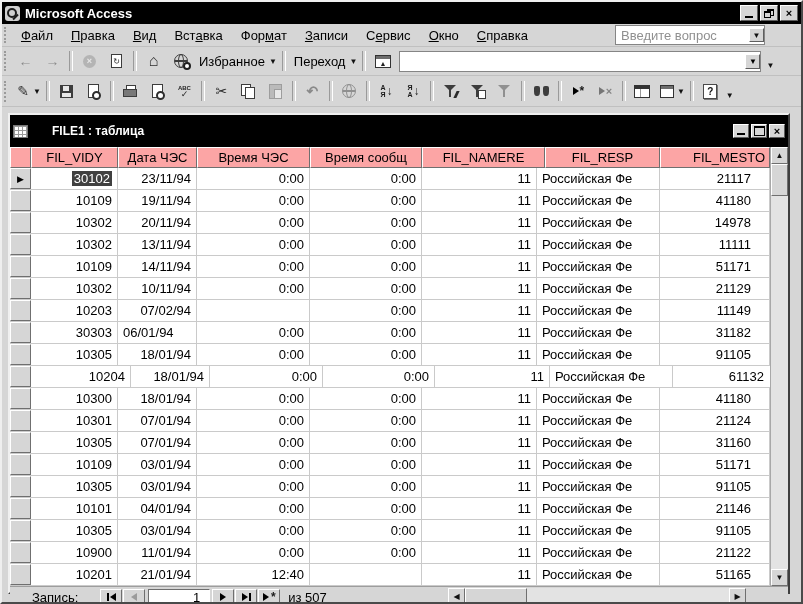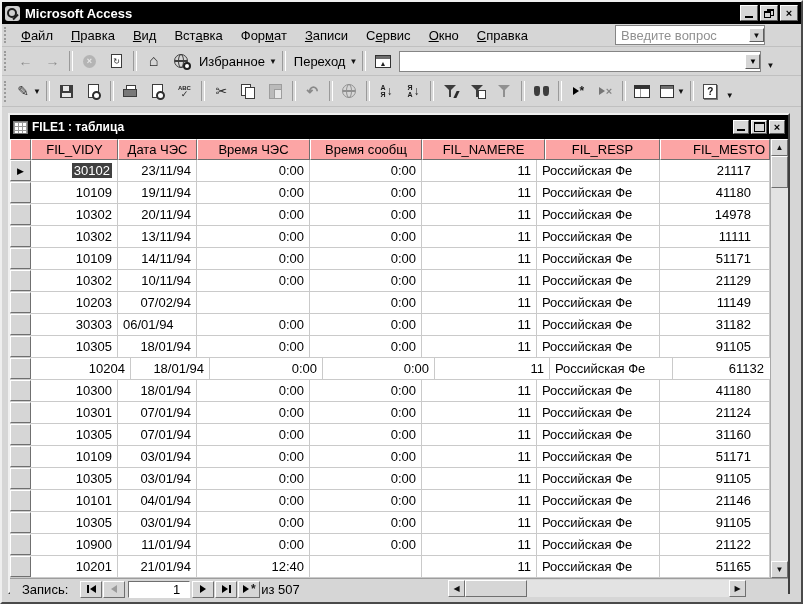--- a/index.html
+++ b/index.html
@@ -83,43 +83,43 @@
   .vb{width:2px;height:8px;background:#000;}
   .ast{font-size:12px;font-weight:bold;margin-left:1px;color:#1a1a1a;}
   .xx{font-size:11px;font-weight:bold;margin-left:1px;color:#1a1a1a;}
   .i-dbwin{width:14px;height:11px;border:1px solid #333;background-color:#fff;background-image:linear-gradient(to bottom,#333 0,#333 3px,transparent 3px),linear-gradient(to right,transparent 5px,#999 5px,#999 6px,transparent 6px);}
   .i-newobj{width:12px;height:11px;border:1px solid #333;background:linear-gradient(#6d6d6d 0 3px,#fff 3px);}
   .i-winup{width:14px;height:11px;border:1px solid #333;background:linear-gradient(#6d6d6d 0 3px,#fff 3px);display:flex;align-items:flex-end;justify-content:center;font-size:7px;color:#222;}
   .i-help{width:12px;height:13px;background:#fff;border:1px solid #4a4a4a;font-size:10px;font-weight:bold;color:#111;display:flex;align-items:center;justify-content:center;box-shadow:1px 1px 0 #7a7a7a;}
   
   .mdi{flex:1;background:#d6d6d6;position:relative;overflow:hidden;}
   .docwin{position:absolute;left:6px;top:6px;width:782px;height:481px;box-sizing:border-box;border:2px solid;border-color:#f0f0f0 #3f3f3f #3f3f3f #f0f0f0;background:#d6d6d6;display:flex;flex-direction:column;}
-  .doctitle{height:24px;background:#000;display:flex;align-items:center;padding:0 3px;flex:none;}
+  .doctitle{height:32px;background:#000;display:flex;align-items:center;padding:0 3px;flex:none;gap:20px;}
   .doctext{color:#fff;font-weight:bold;font-size:12px;margin-left:4px;flex:1;white-space:nowrap;overflow:hidden;}
   .i-table{width:13px;height:11px;border:1px solid #777;background-color:#fff;background-image:repeating-linear-gradient(to bottom,#9a9a9a 0 1px,transparent 1px 4px),repeating-linear-gradient(to right,#9a9a9a 0 1px,transparent 1px 4px);flex:none;}
   .gridwrap{height:439px;position:relative;background:#d6d6d6;flex:none;overflow:hidden;}
   .hdr{display:flex;height:21px;}
   .hcell{height:21px;line-height:19px;background:#fca5a5;border:1px solid;border-color:#fff #6f6f6f #6f6f6f #fff;box-sizing:border-box;text-align:center;font-size:13px;white-space:nowrap;overflow:hidden;flex:none;}
   .hcell.lastcol{text-align:left;padding-left:32px;}
   .trow{height:22px;display:flex;background:#fff;border-bottom:1px solid #cacaca;box-sizing:border-box;}
   .rsel{width:21px;background:#d6d6d6;border:1px solid;border-color:#fff #6f6f6f #6f6f6f #fff;box-sizing:border-box;flex:none;display:flex;align-items:center;justify-content:center;}
   .rmark{font-style:normal;font-size:9px;color:#000;}
   .cell{height:21px;line-height:21px;border-right:1px solid #cacaca;padding:0 5px;box-sizing:border-box;overflow:hidden;white-space:nowrap;font-size:13px;color:#000;flex:none;}
   .cell.c6{padding-right:18px;}
   .selcell{background:#404040;color:#fff;padding:0 2px;}
   .vscroll{position:absolute;right:0;top:0;bottom:0;width:18px;background:#e3e3e3;border-left:1px solid #a8a8a8;display:flex;flex-direction:column;box-sizing:border-box;}
   .sbtn{width:17px;height:17px;background:#d6d6d6;border:1px solid;border-color:#fff #6f6f6f #6f6f6f #fff;font-size:8px;color:#111;display:flex;align-items:center;justify-content:center;box-sizing:border-box;flex:none;}
   .vthumb{width:17px;height:32px;background:#d6d6d6;border:1px solid;border-color:#fff #6f6f6f #6f6f6f #fff;box-sizing:border-box;flex:none;}
   .sbtn.bottom{margin-top:auto;}
   
   .navbar{height:20px;background:#d6d6d6;border-top:1px solid #9d9d9d;display:flex;align-items:center;position:relative;flex:none;font-size:13px;}
-  .navlabel{margin:0 12px;white-space:nowrap;}
+  .navlabel{margin:0 22px;white-space:nowrap;}
   .nbtn{width:22px;height:17px;background:#d6d6d6;border:1px solid;border-color:#fff #6f6f6f #6f6f6f #fff;box-sizing:border-box;display:flex;align-items:center;justify-content:center;gap:1px;flex:none;margin-right:1px;}
   .navinput{width:62px;height:17px;border:1px solid;border-color:#6f6f6f #fff #fff #6f6f6f;background:#fff;text-align:right;padding:0 9px 0 2px;font-size:13px;box-sizing:border-box;font-family:"Liberation Sans",sans-serif;margin:0 2px;}
-  .navtotal{white-space:nowrap;}
+  .navtotal{margin-left:7px;white-space:nowrap;}
   .hscroll{position:absolute;left:438px;right:42px;top:1px;height:17px;background:#e3e3e3;display:flex;}
   .hthumb{width:62px;height:17px;background:#d6d6d6;border:1px solid;border-color:#fff #6f6f6f #6f6f6f #fff;box-sizing:border-box;flex:none;}
   .hspacer{flex:1;}
 </style>
 </head>
 <body>
 
 <div class="app">
 
   <div class="titlebar">

